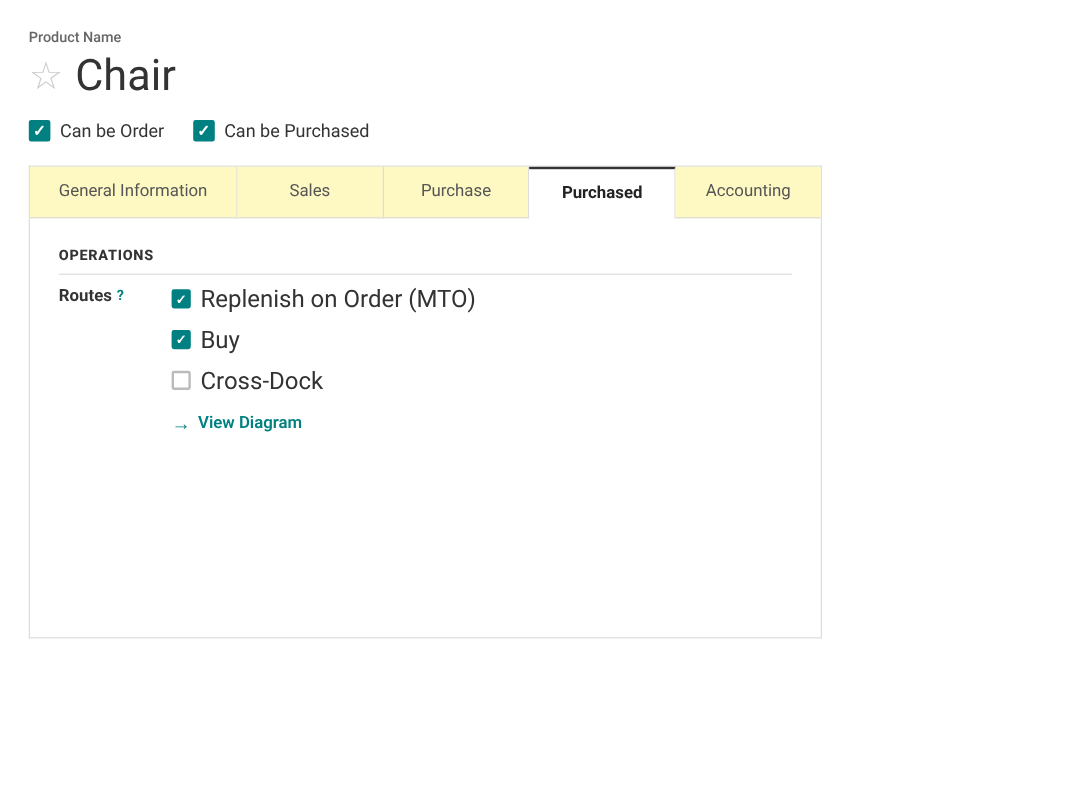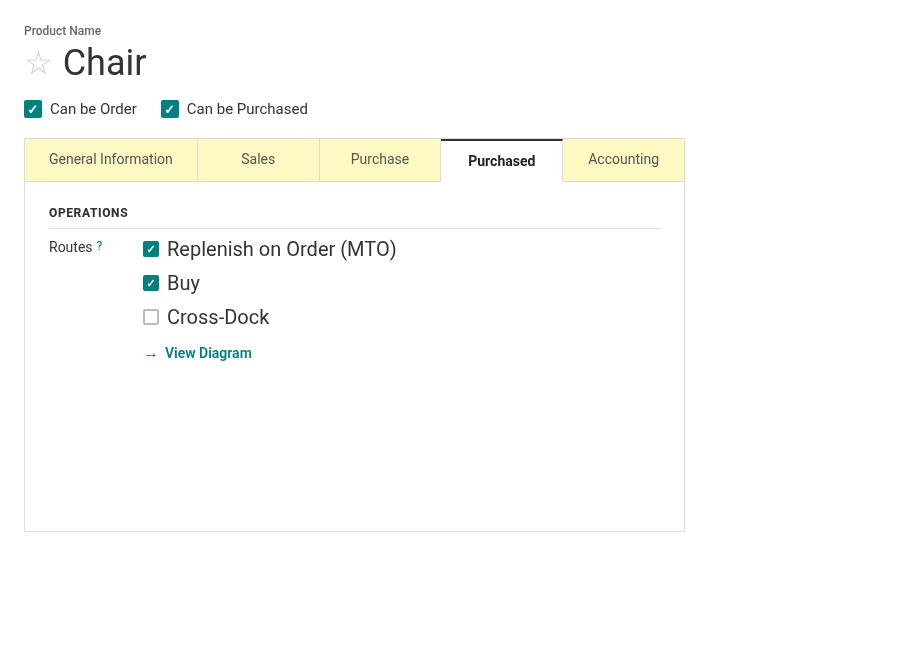--- a/index.html
+++ b/index.html
@@ -115,21 +115,21 @@
       padding-bottom: 8px;
       border-bottom: 1px solid #ddd;
       margin-bottom: 8px;
     }
     .routes-row {
       display: flex;
       gap: 24px;
       margin-top: 8px;
     }
     .routes-label {
-      font-weight: 400;
+      font-weight: 700;
       color: #333;
       font-size: 14px;
       display: flex;
       align-items: flex-start;
       gap: 4px;
       padding-top: 2px;
       min-width: 70px;
     }
     .routes-label .help-icon {
       color: #008080;

